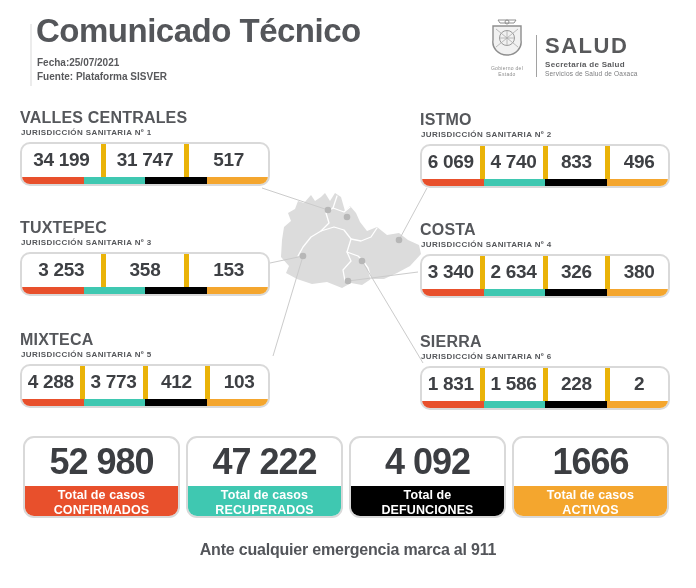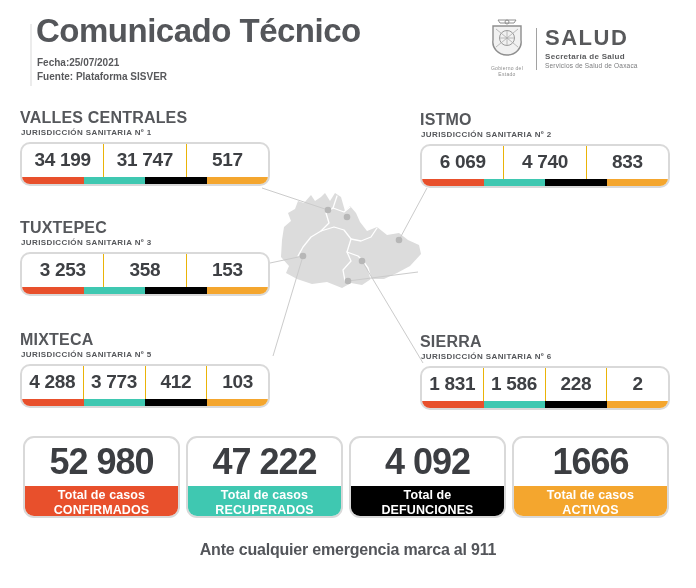--- a/index.html
+++ b/index.html
@@ -9,21 +9,21 @@
     -webkit-font-smoothing:antialiased;
   }
   
   .header-rule { position:absolute; left:30px; top:24px; width:2px; height:62px; background:#ECECEC; }
   .page-title {
     position:absolute; left:36px; top:12px; margin:0;
     font-size:33px; font-weight:bold; color:#54565A; letter-spacing:-0.5px;
   }
   .meta { position:absolute; left:37px; top:56px; font-size:10px; font-weight:bold; color:#58595C; line-height:1.35; }
   
-  .logo { position:absolute; left:484px; top:18px; display:flex; align-items:center; }
+  .logo { position:absolute; left:484px; top:18px; display:flex; align-items:flex-end; }
   .crest-wrap { width:46px; text-align:center; }
   .crest-caption { font-size:5px; color:#8E8E8E; margin-top:1px; letter-spacing:0.3px; }
   .logo-divider { width:1px; height:42px; background:#A2A2A2; margin:2px 8px 0 6px; }
   .logo-text { padding-top:1px; }
   .salud-wordmark { font-size:22px; font-weight:bold; color:#58595B; letter-spacing:1.5px; line-height:1; }
   .logo-sub1 { font-size:8px; font-weight:bold; color:#5B5C5E; margin-top:3px; letter-spacing:0.3px; }
   .logo-sub2 { font-size:6.5px; color:#7A7B7D; margin-top:1px; letter-spacing:0.2px; }
   
   .map-layer { position:absolute; left:0; top:0; width:696px; height:588px; z-index:0; }
   .map-shape { fill:#DCDCDC; stroke:none; }
@@ -42,21 +42,21 @@
   .region-sub { font-size:8px; font-weight:bold; color:#55575B; letter-spacing:0.4px; margin:1px 0 0 1px; }
   .stat-card {
     margin-top:5px; background:#ffffff; border:2px solid #D9D9D9;
     border-radius:10px; overflow:hidden;
   }
   .cells { display:flex; height:33px; }
   .cell {
     flex:1; display:flex; align-items:center; justify-content:center;
     font-size:19px; font-weight:bold; color:#3E4044; letter-spacing:-0.3px;
   }
-  .cell + .cell { border-left:1px solid #eab308; }
+  .cell + .cell { border-left:5px solid #eab308; }
   .bars { display:flex; height:7px; }
   .bars i { flex:1; display:block; }
   
   .total-card {
     position:absolute; top:436px; width:157px; height:82px; z-index:1;
     background:#ffffff; border:2px solid #D9D9D9; border-radius:11px; overflow:hidden;
     box-sizing:border-box;
   }
   .t0 { left:23px; } .t1 { left:186px; } .t2 { left:349px; } .t3 { left:512px; }
   .total-value {
@@ -145,20 +145,21 @@
   </section>
 
   <section class="region pos-1">
     <h2 class="region-title">ISTMO</h2>
     <div class="region-sub">JURISDICCIÓN SANITARIA Nº 2</div>
     <div class="stat-card">
       <div class="cells">
         <div class="cell">6 069</div>
         <div class="cell">4 740</div>
         <div class="cell">833</div>
+        <div class="cell">496</div>
       </div>
       <div class="bars">
         <i style="background-color: rgb(232, 80, 44);"></i>
           <i style="background-color: rgb(63, 200, 177);"></i>
           <i style="background-color: rgb(0, 0, 0);"></i>
           <i style="background-color: rgb(244, 166, 46);"></i>
       </div>
     </div>
   </section>
 
@@ -173,20 +174,38 @@
       </div>
       <div class="bars">
         <i style="background-color: rgb(232, 80, 44);"></i>
           <i style="background-color: rgb(63, 200, 177);"></i>
           <i style="background-color: rgb(0, 0, 0);"></i>
           <i style="background-color: rgb(244, 166, 46);"></i>
       </div>
     </div>
   </section>
 
+  <section class="region pos-3">
+    <h2 class="region-title">COSTA</h2>
+    <div class="region-sub">JURISDICCIÓN SANITARIA Nº 4</div>
+    <div class="stat-card">
+      <div class="cells">
+        <div class="cell">3 340</div>
+        <div class="cell">2 634</div>
+        <div class="cell">326</div>
+        <div class="cell">380</div>
+      </div>
+      <div class="bars">
+        <i style="background-color: rgb(232, 80, 44);"></i>
+          <i style="background-color: rgb(63, 200, 177);"></i>
+          <i style="background-color: rgb(0, 0, 0);"></i>
+          <i style="background-color: rgb(244, 166, 46);"></i>
+      </div>
+    </div>
+  </section>
 
   <section class="region pos-4">
     <h2 class="region-title">MIXTECA</h2>
     <div class="region-sub">JURISDICCIÓN SANITARIA Nº 5</div>
     <div class="stat-card">
       <div class="cells">
         <div class="cell">4 288</div>
         <div class="cell">3 773</div>
         <div class="cell">412</div>
         <div class="cell">103</div>

